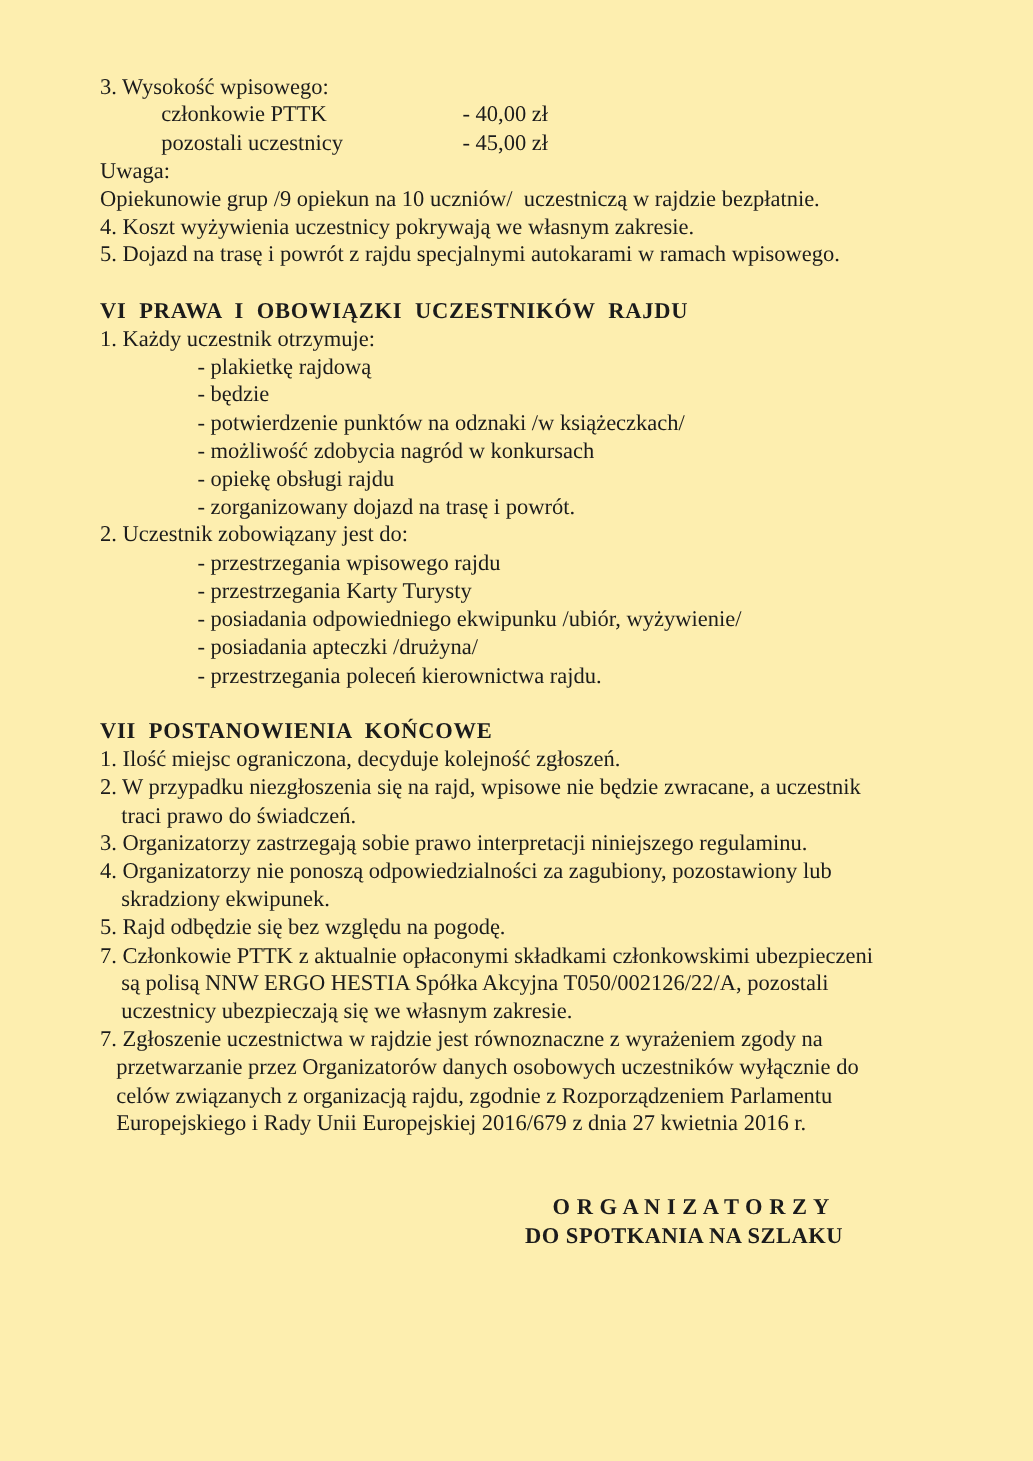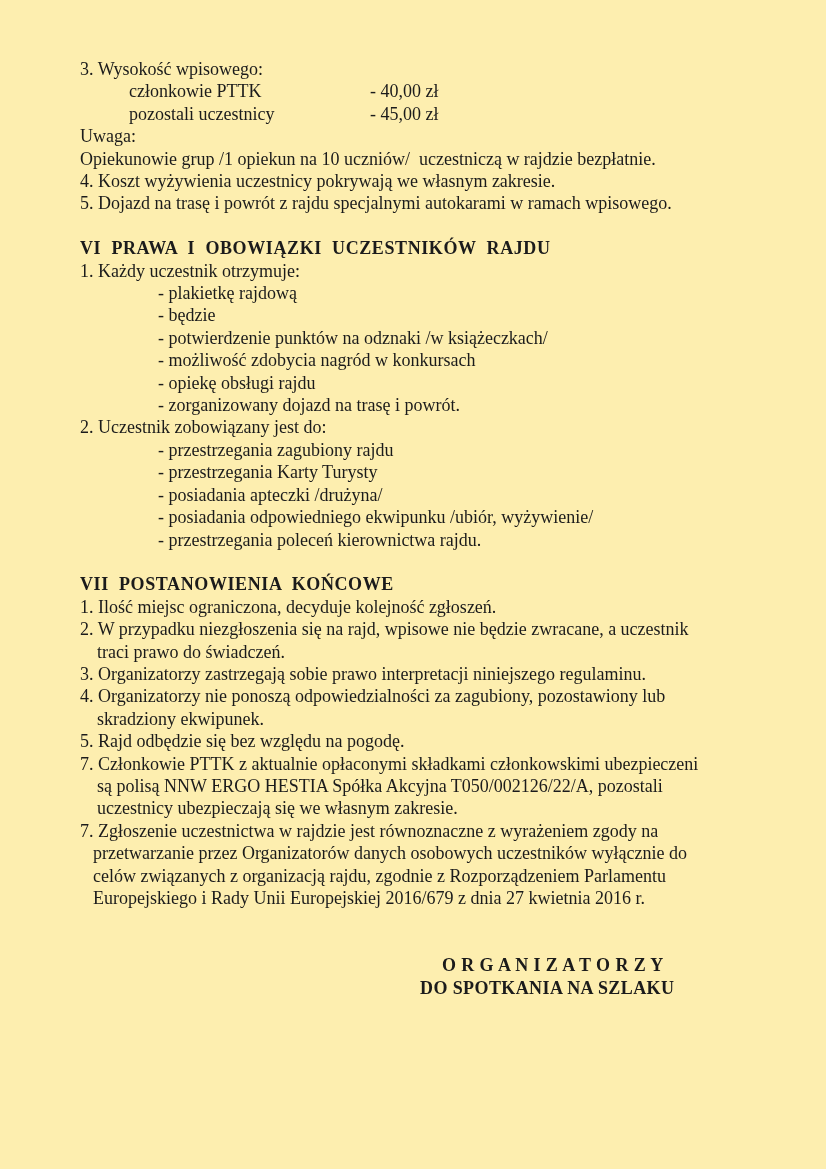--- a/index.html
+++ b/index.html
@@ -33,37 +33,37 @@
 </style>
 </head>
 <body>
 
 <div class="page" style="background-color: rgb(253, 238, 175); color: rgb(27, 27, 27);">
   <div>
       <div class="line text">3. Wysokość wpisowego:</div>
       <div class="line fee"><span class="fee-label">członkowie PTTK</span><span class="fee-value">- 40,00 zł</span></div>
       <div class="line fee"><span class="fee-label">pozostali uczestnicy</span><span class="fee-value">- 45,00 zł</span></div>
       <div class="line text">Uwaga:</div>
-      <div class="line text">Opiekunowie grup /1 opiekun na 10 uczniów/  uczestniczą w rajdzie bezpłatnie.</div>
+      <div class="line text">Opiekunowie grup /9 opiekun na 10 uczniów/  uczestniczą w rajdzie bezpłatnie.</div>
       <div class="line text">4. Koszt wyżywienia uczestnicy pokrywają we własnym zakresie.</div>
       <div class="line text">5. Dojazd na trasę i powrót z rajdu specjalnymi autokarami w ramach wpisowego.</div>
       <div class="line spacer"></div>
       <div class="line heading">VI  PRAWA  I  OBOWIĄZKI  UCZESTNIKÓW  RAJDU</div>
       <div class="line text">1. Każdy uczestnik otrzymuje:</div>
       <div class="line sub">- plakietkę rajdową</div>
       <div class="line sub">- będzie</div>
       <div class="line sub">- potwierdzenie punktów na odznaki /w książeczkach/</div>
       <div class="line sub">- możliwość zdobycia nagród w konkursach</div>
       <div class="line sub">- opiekę obsługi rajdu</div>
       <div class="line sub">- zorganizowany dojazd na trasę i powrót.</div>
       <div class="line text">2. Uczestnik zobowiązany jest do:</div>
-      <div class="line sub">- przestrzegania zagubiony rajdu</div>
+      <div class="line sub">- przestrzegania wpisowego rajdu</div>
       <div class="line sub">- przestrzegania Karty Turysty</div>
+      <div class="line sub">- posiadania odpowiedniego ekwipunku /ubiór, wyżywienie/</div>
       <div class="line sub">- posiadania apteczki /drużyna/</div>
-      <div class="line sub">- posiadania odpowiedniego ekwipunku /ubiór, wyżywienie/</div>
       <div class="line sub">- przestrzegania poleceń kierownictwa rajdu.</div>
       <div class="line spacer"></div>
       <div class="line heading">VII  POSTANOWIENIA  KOŃCOWE</div>
       <div class="line text">1. Ilość miejsc ograniczona, decyduje kolejność zgłoszeń.</div>
       <div class="line text">2. W przypadku niezgłoszenia się na rajd, wpisowe nie będzie zwracane, a uczestnik</div>
       <div class="line cont">traci prawo do świadczeń.</div>
       <div class="line text">3. Organizatorzy zastrzegają sobie prawo interpretacji niniejszego regulaminu.</div>
       <div class="line text">4. Organizatorzy nie ponoszą odpowiedzialności za zagubiony, pozostawiony lub</div>
       <div class="line cont">skradziony ekwipunek.</div>
       <div class="line text">5. Rajd odbędzie się bez względu na pogodę.</div>

